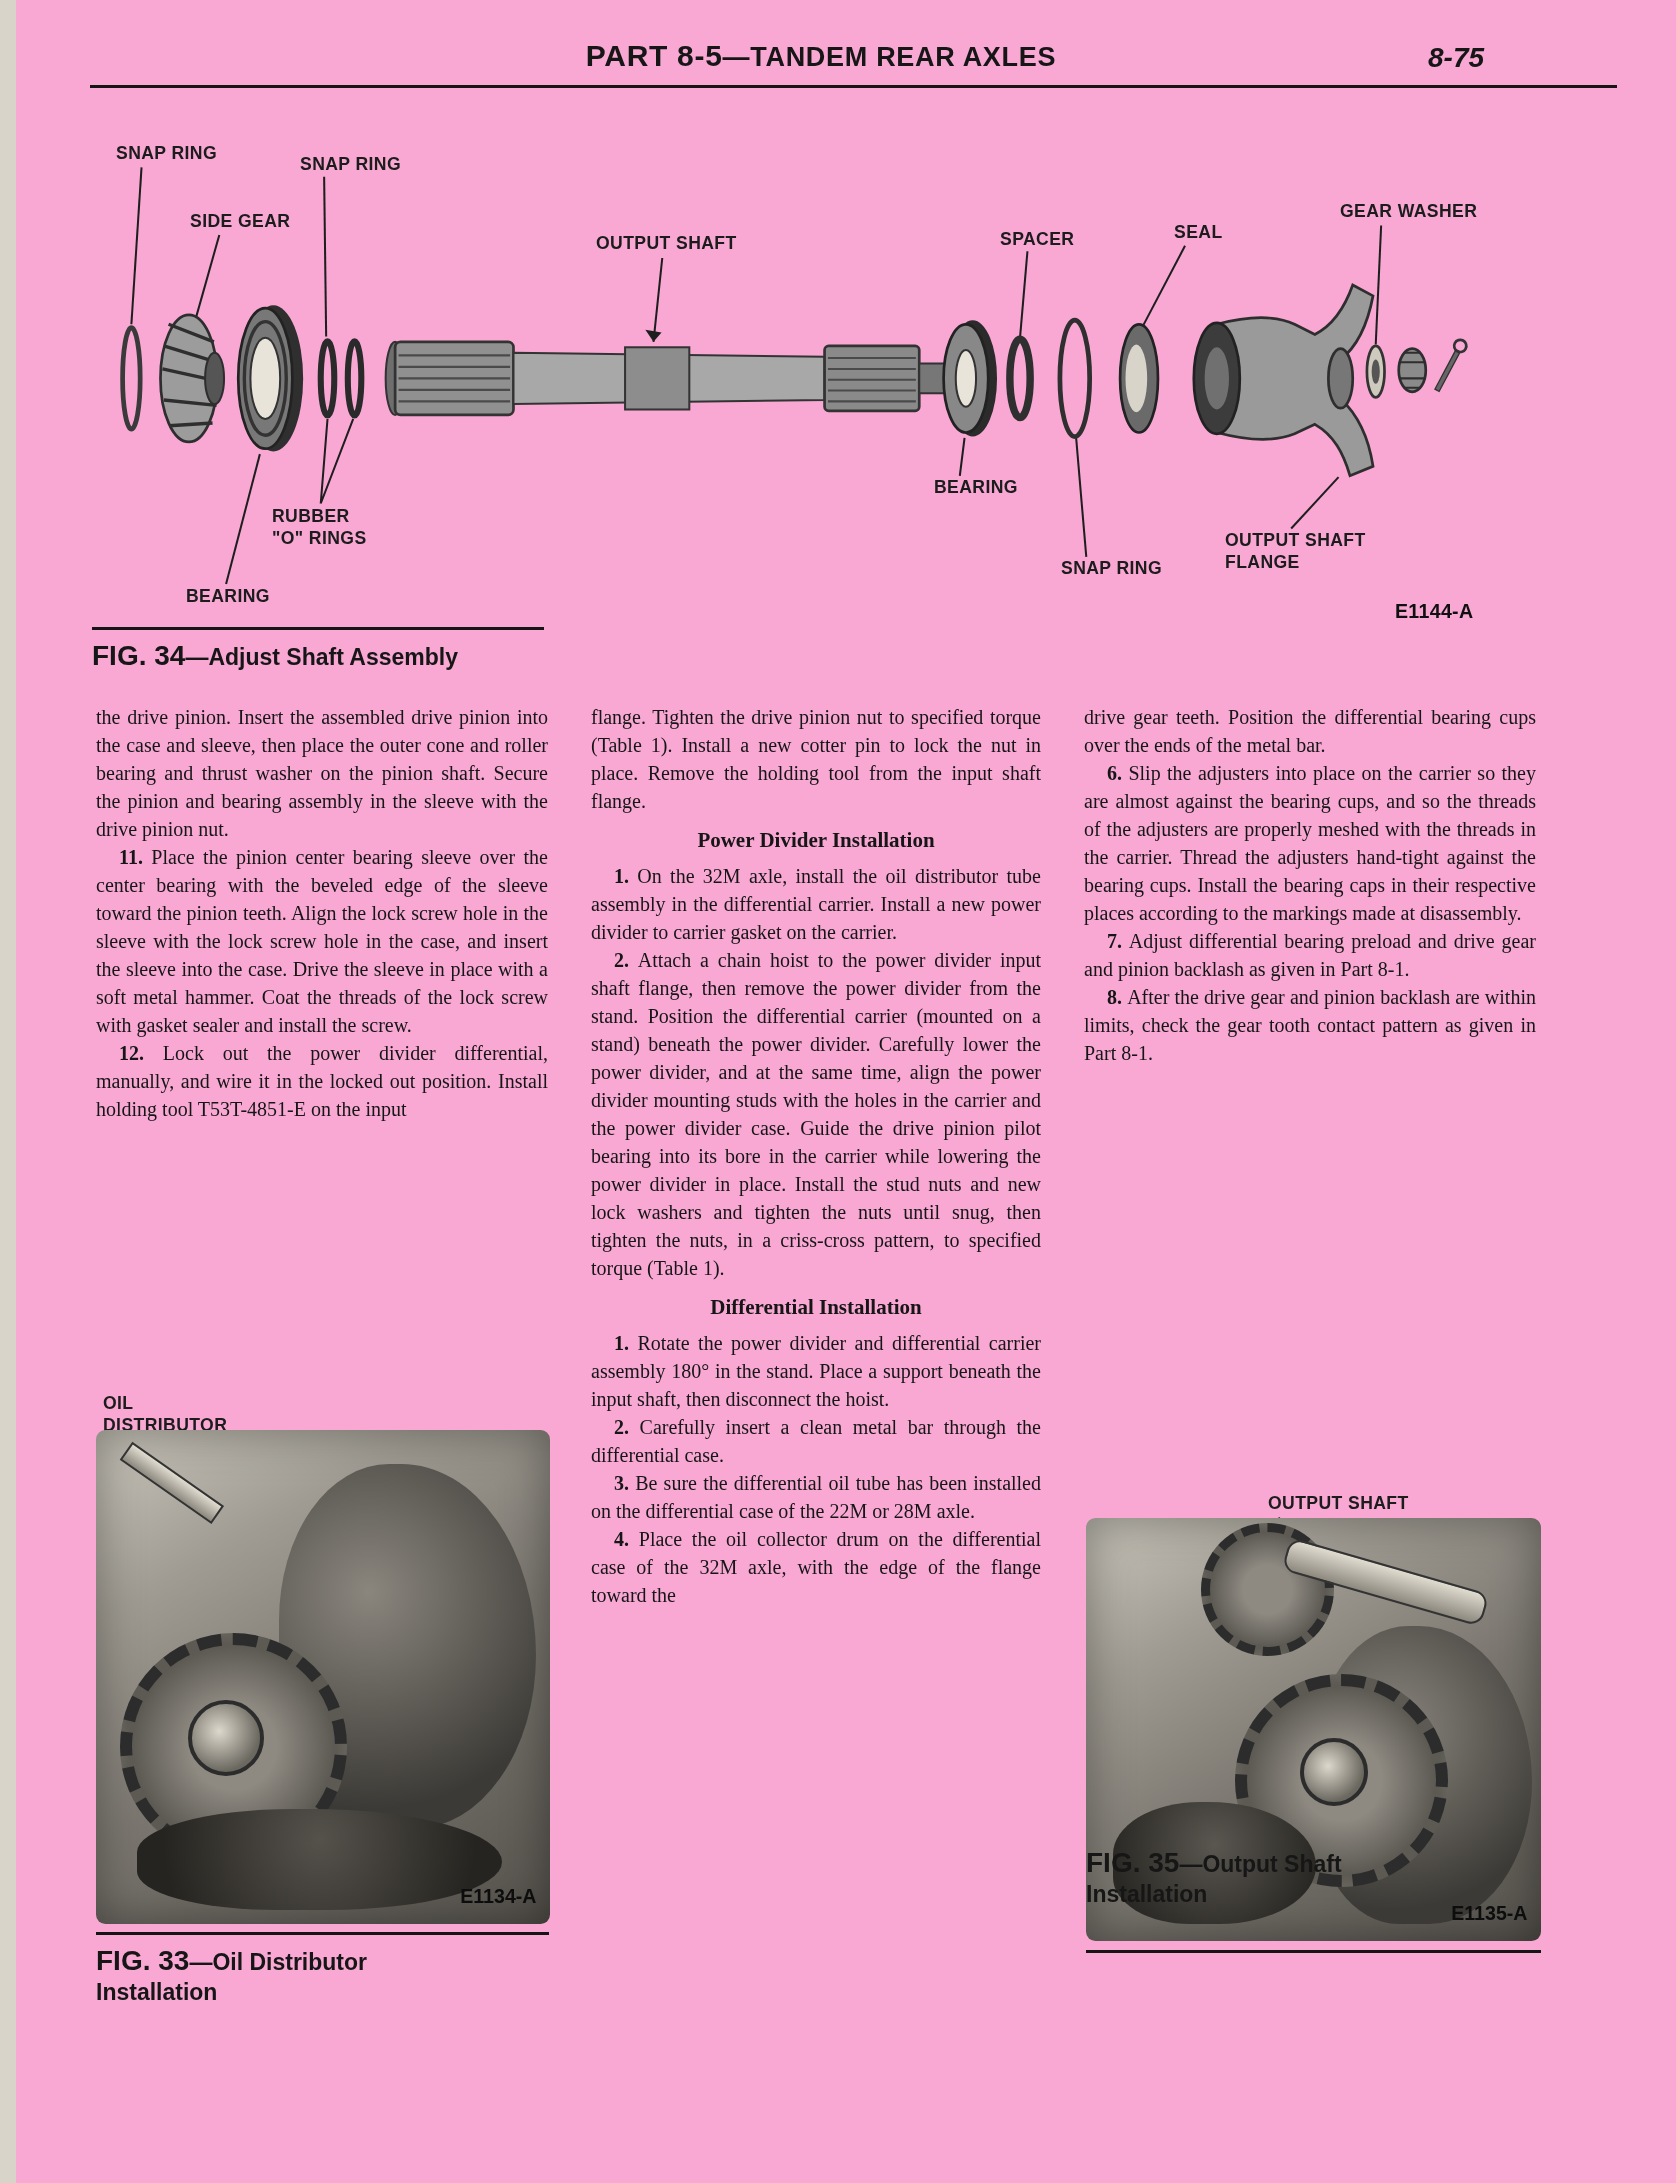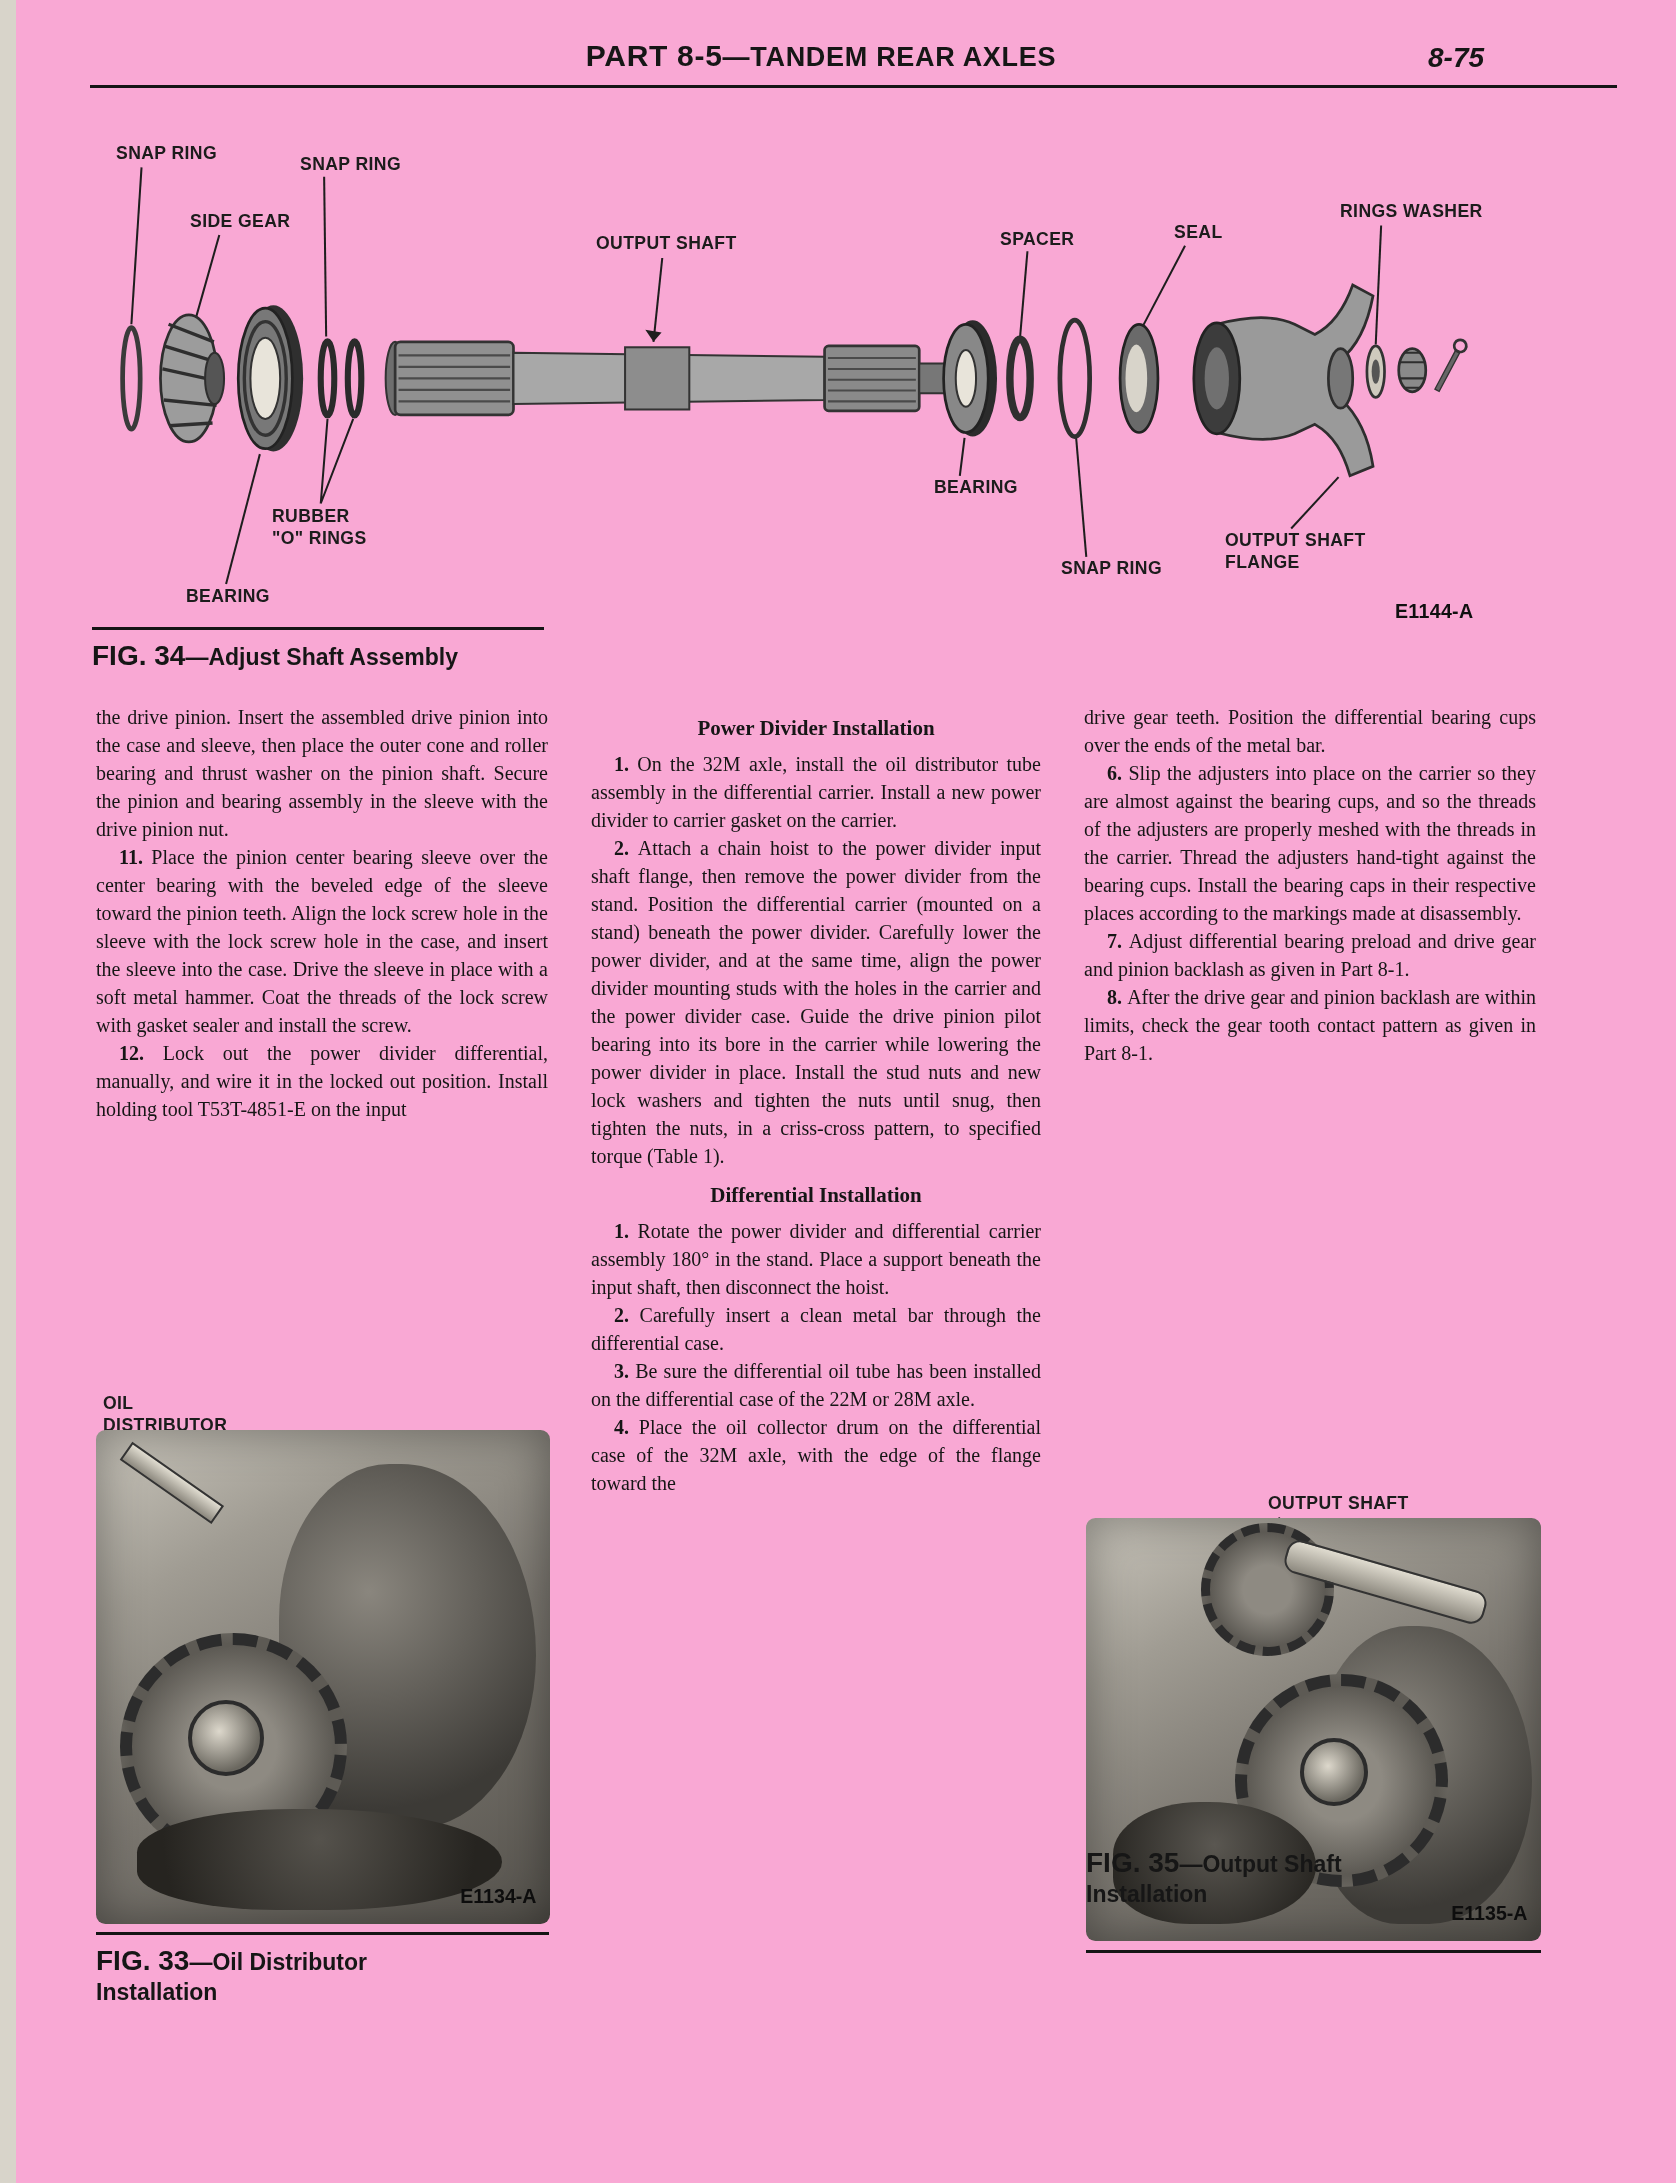--- a/index.html
+++ b/index.html
@@ -145,21 +145,21 @@
       <circle cx="2057" cy="358" r="9" fill="none" stroke="#333" stroke-width="4"></circle>
     </g>
   </svg>
 
   <div class="dlabel" style="left:100px;top:143px;">SNAP RING</div>
   <div class="dlabel" style="left:284px;top:154px;">SNAP RING</div>
   <div class="dlabel" style="left:174px;top:211px;">SIDE GEAR</div>
   <div class="dlabel" style="left:580px;top:233px;">OUTPUT SHAFT</div>
   <div class="dlabel" style="left:984px;top:229px;">SPACER</div>
   <div class="dlabel" style="left:1158px;top:222px;">SEAL</div>
-  <div class="dlabel" style="left:1324px;top:201px;">RINGS WASHER</div>
+  <div class="dlabel" style="left:1324px;top:201px;">GEAR WASHER</div>
   <div class="dlabel" style="left:918px;top:477px;">BEARING</div>
   <div class="dlabel center" style="left:256px;top:506px;width:101px;">
     <div>RUBBER</div>
     <div>"O" RINGS</div>
   </div>
   <div class="dlabel" style="left:1045px;top:558px;">SNAP RING</div>
   <div class="dlabel center" style="left:1209px;top:530px;width:149px;">
     <div>OUTPUT SHAFT</div>
     <div>FLANGE</div>
   </div>
@@ -170,20 +170,21 @@
   <div class="fig-caption" style="left:76px;top:640px;">
     <span class="cap-big">FIG. 34</span><span class="cap-small">—Adjust Shaft Assembly</span>
   </div>
 
   <div class="col" style="left:80px;width:452px;">
       <p class="para cont">the drive pinion. Insert the assembled drive pinion into the case and sleeve, then place the outer cone and roller bearing and thrust washer on the pinion shaft. Secure the pinion and bearing assembly in the sleeve with the drive pinion nut.</p>
       <p class="para"><b class="pnum">11.</b>&nbsp;Place the pinion center bearing sleeve over the center bearing with the beveled edge of the sleeve toward the pinion teeth. Align the lock screw hole in the sleeve with the lock screw hole in the case, and insert the sleeve into the case. Drive the sleeve in place with a soft metal hammer. Coat the threads of the lock screw with gasket sealer and install the screw.</p>
       <p class="para"><b class="pnum">12.</b>&nbsp;Lock out the power divider differential, manually, and wire it in the locked out position. Install holding tool T53T-4851-E on the input</p>
     </div>
   <div class="col" style="left:575px;width:450px;">
+      <p class="para cont">flange. Tighten the drive pinion nut to specified torque (Table 1). Install a new cotter pin to lock the nut in place. Remove the holding tool from the input shaft flange.</p>
       <p class="col-heading">Power Divider Installation</p>
       <p class="para"><b class="pnum">1.</b>&nbsp;On the 32M axle, install the oil distributor tube assembly in the differential carrier. Install a new power divider to carrier gasket on the carrier.</p>
       <p class="para"><b class="pnum">2.</b>&nbsp;Attach a chain hoist to the power divider input shaft flange, then remove the power divider from the stand. Position the differential carrier (mounted on a stand) beneath the power divider. Carefully lower the power divider, and at the same time, align the power divider mounting studs with the holes in the carrier and the power divider case. Guide the drive pinion pilot bearing into its bore in the carrier while lowering the power divider in place. Install the stud nuts and new lock washers and tighten the nuts until snug, then tighten the nuts, in a criss-cross pattern, to specified torque (Table 1).</p>
       <p class="col-heading">Differential Installation</p>
       <p class="para"><b class="pnum">1.</b>&nbsp;Rotate the power divider and differential carrier assembly 180° in the stand. Place a support beneath the input shaft, then disconnect the hoist.</p>
       <p class="para"><b class="pnum">2.</b>&nbsp;Carefully insert a clean metal bar through the differential case.</p>
       <p class="para"><b class="pnum">3.</b>&nbsp;Be sure the differential oil tube has been installed on the differential case of the 22M or 28M axle.</p>
       <p class="para"><b class="pnum">4.</b>&nbsp;Place the oil collector drum on the differential case of the 32M axle, with the edge of the flange toward the</p>
     </div>
   <div class="col" style="left:1068px;width:452px;">

